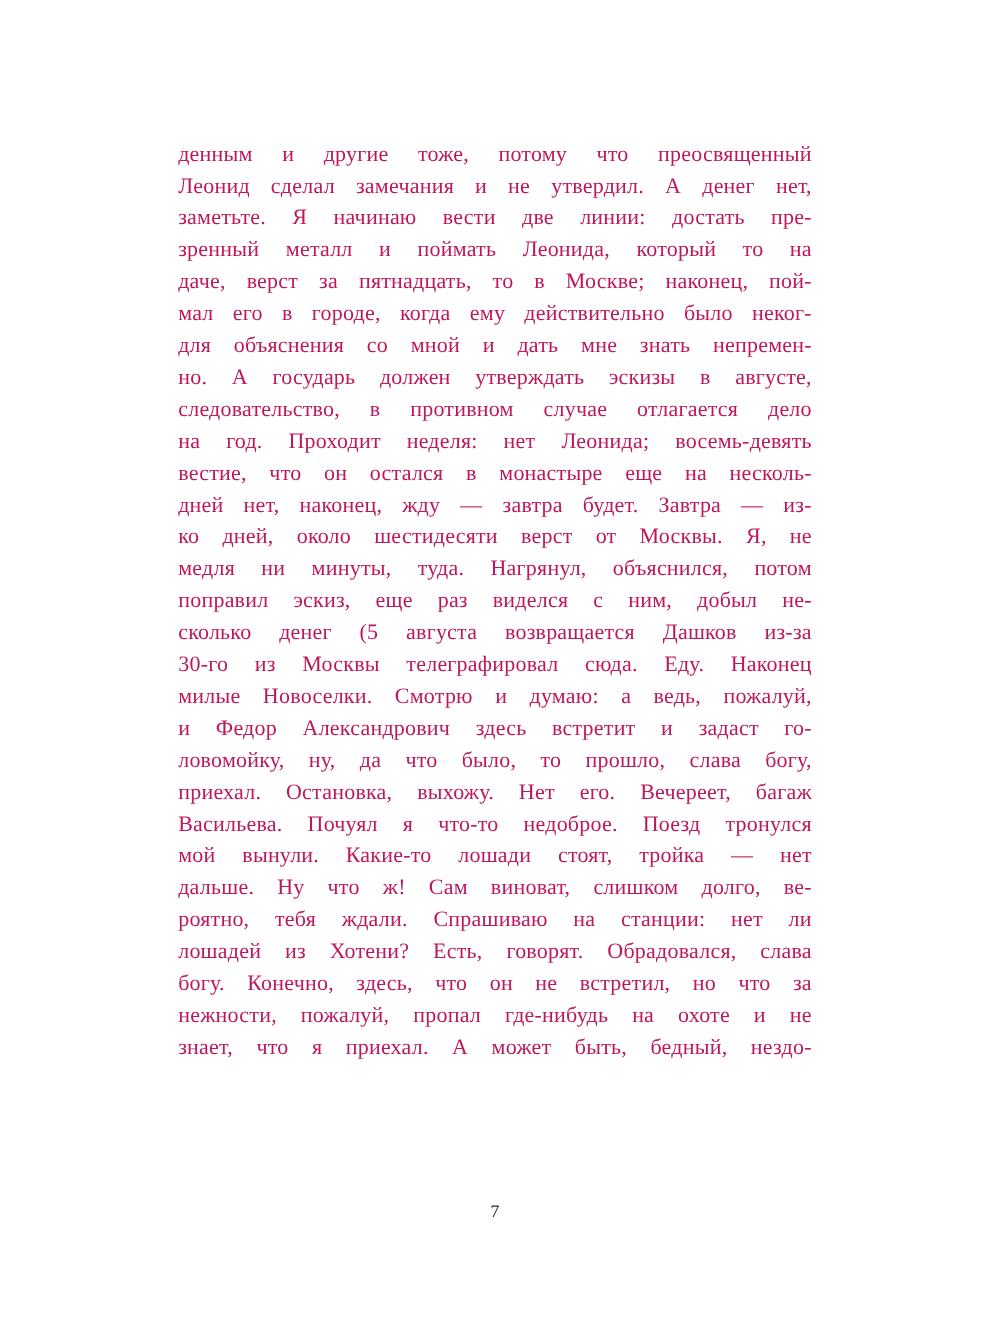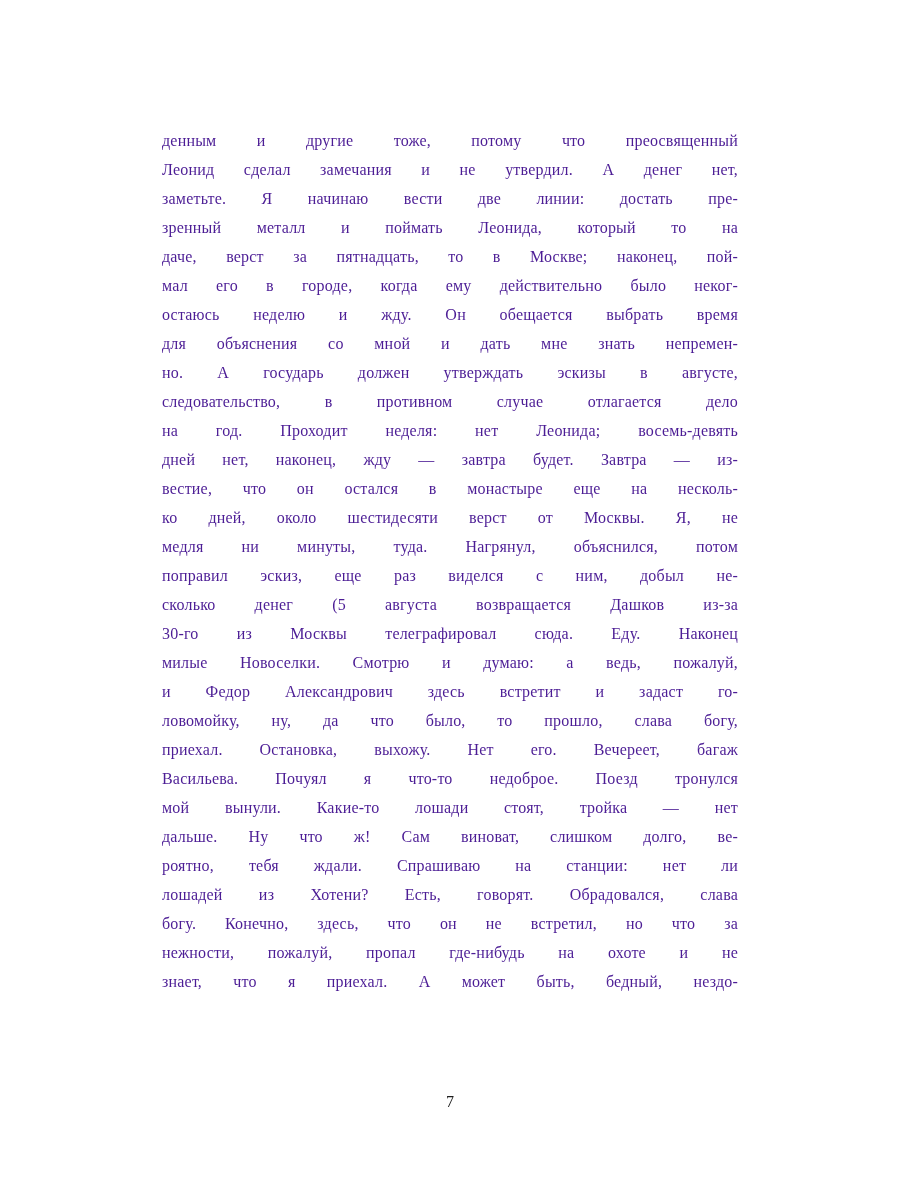--- a/index.html
+++ b/index.html
@@ -23,27 +23,27 @@
     height: 1200px;
     background: #ffffff;
   }
   .text-block {
     position: absolute;
     left: 162px;
     top: 126px;
     width: 576px;
   }
   .text-line {
-    font-size: 16px;
+    font-size: 20px;
     line-height: 29px;
     white-space: normal;
     text-align: justify;
     text-align-last: justify;
     -moz-text-align-last: justify;
-    color: #4c1d95;
+    color: #be185d;
     letter-spacing: 0.2px;
   }
   .page-number {
     position: absolute;
     left: 0;
     top: 1093px;
     width: 900px;
     text-align: center;
     font-size: 16px;
     color: #1c1c1c;
@@ -53,27 +53,26 @@
 <body>
 
 <div class="book-page">
   <div class="text-block">
       <div class="text-line">денным и другие тоже, потому что преосвященный</div>
       <div class="text-line">Леонид сделал замечания и не утвердил. А денег нет,</div>
       <div class="text-line">заметьте. Я начинаю вести две линии: достать пре-</div>
       <div class="text-line">зренный металл и поймать Леонида, который то на</div>
       <div class="text-line">даче, верст за пятнадцать, то в Москве; наконец, пой-</div>
       <div class="text-line">мал его в городе, когда ему действительно было неког-</div>
-      <div class="text-line">остаюсь неделю и жду. Он обещается выбрать время</div>
       <div class="text-line">для объяснения со мной и дать мне знать непремен-</div>
       <div class="text-line">но. А государь должен утверждать эскизы в августе,</div>
       <div class="text-line">следовательство, в противном случае отлагается дело</div>
       <div class="text-line">на год. Проходит неделя: нет Леонида; восемь-девять</div>
+      <div class="text-line">вестие, что он остался в монастыре еще на несколь-</div>
       <div class="text-line">дней нет, наконец, жду — завтра будет. Завтра — из-</div>
-      <div class="text-line">вестие, что он остался в монастыре еще на несколь-</div>
       <div class="text-line">ко дней, около шестидесяти верст от Москвы. Я, не</div>
       <div class="text-line">медля ни минуты, туда. Нагрянул, объяснился, потом</div>
       <div class="text-line">поправил эскиз, еще раз виделся с ним, добыл не-</div>
       <div class="text-line">сколько денег (5 августа возвращается Дашков из-за</div>
       <div class="text-line">30-го из Москвы телеграфировал сюда. Еду. Наконец</div>
       <div class="text-line">милые Новоселки. Смотрю и думаю: а ведь, пожалуй,</div>
       <div class="text-line">и Федор Александрович здесь встретит и задаст го-</div>
       <div class="text-line">ловомойку, ну, да что было, то прошло, слава богу,</div>
       <div class="text-line">приехал. Остановка, выхожу. Нет его. Вечереет, багаж</div>
       <div class="text-line">Васильева. Почуял я что-то недоброе. Поезд тронулся</div>

